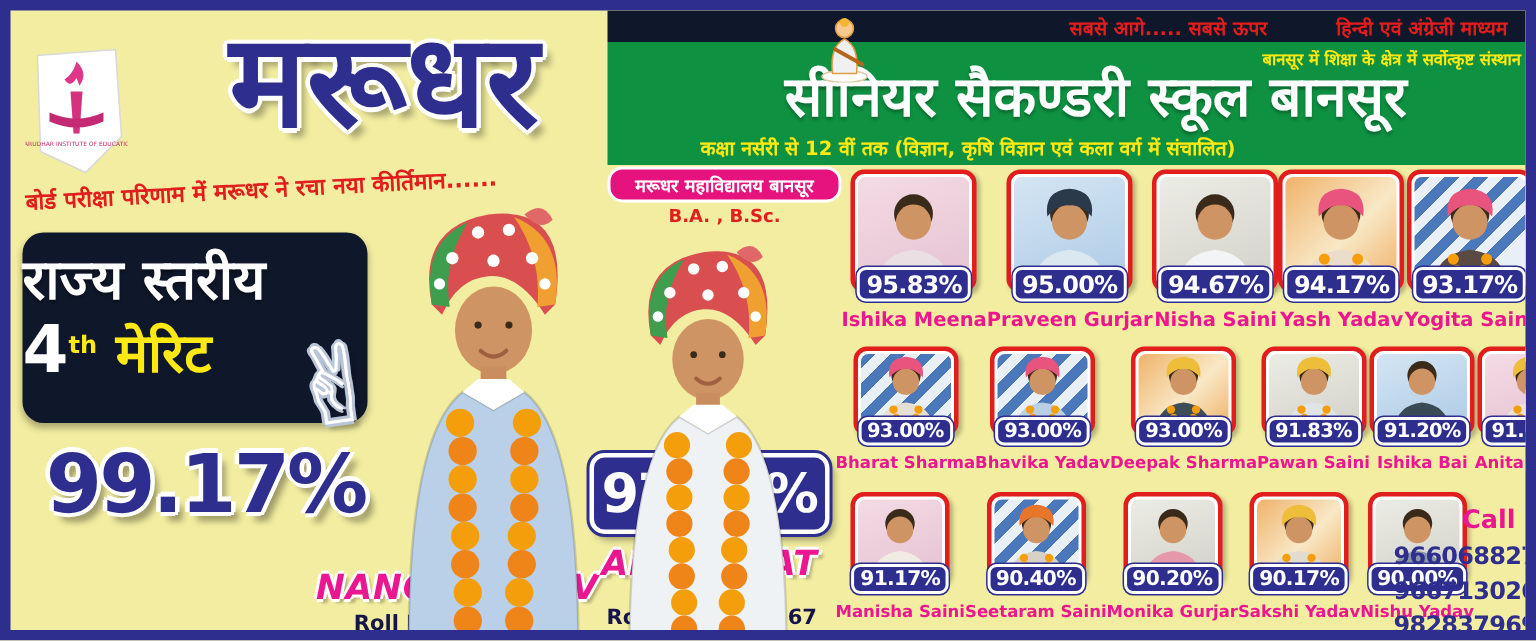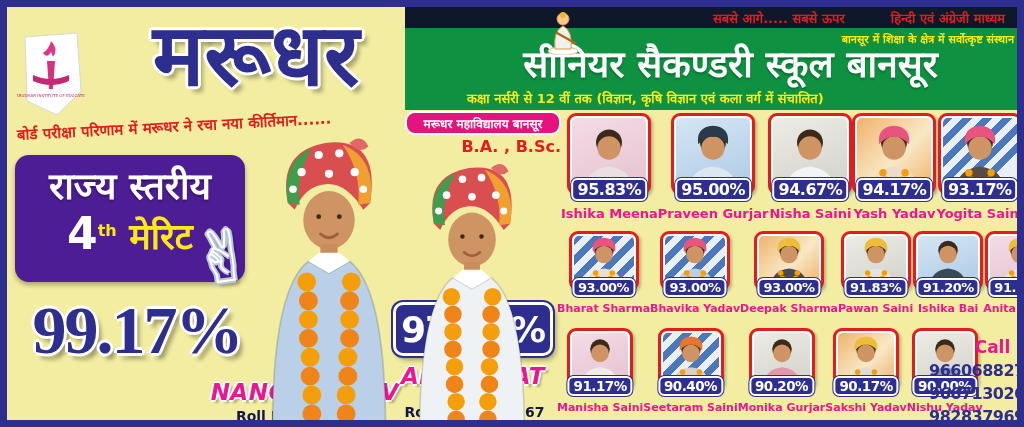--- a/index.html
+++ b/index.html
@@ -15,49 +15,49 @@
   .green-band .class-line{position:absolute;bottom:3px;left:62px;color:#ffe913;font-weight:700;font-size:13px;white-space:nowrap;}
   .saraswati{position:absolute;left:538px;top:2px;width:36px;height:46px;z-index:3;}
 
   
   .logo{position:absolute;left:10px;top:24px;width:68px;height:88px;}
   .brand-title{position:absolute;left:84px;top:0px;width:330px;text-align:center;font-size:86px;font-weight:900;color:#2e2e8f;line-height:1.12;
     text-shadow:-3px 0 #fff,3px 0 #fff,0 -3px #fff,0 3px #fff,-2px -2px #fff,2px -2px #fff,-2px 2px #fff,2px 2px #fff,5px 6px 4px rgba(0,0,0,.3);}
   .headline{position:absolute;left:10px;top:117px;width:410px;color:#e11d1d;font-weight:900;font-size:15px;transform:rotate(-3deg);transform-origin:left center;white-space:nowrap;}
 
   
-  .merit{position:absolute;left:8px;top:148px;width:230px;height:127px;background:#4c1d95;border-radius:14px;box-shadow:0 3px 5px rgba(0,0,0,.3);text-align:center;color:#fff;}
+  .merit{position:absolute;left:8px;top:148px;width:230px;height:127px;background:#0f172a;border-radius:14px;box-shadow:0 3px 5px rgba(0,0,0,.3);text-align:left;color:#fff;}
   .merit .l1{margin-top:12px;font-size:37px;font-weight:900;line-height:1.1;text-shadow:0 2px 2px rgba(0,0,0,.3);}
   .merit .l2{margin-top:2px;font-weight:900;color:#ffe913;font-size:36px;line-height:1.1;}
   .merit .l2 .rank{color:#ffffff;font-size:44px;}
   .merit .l2 sup{font-size:16px;vertical-align:super;}
 
   .vhand{position:absolute;left:186px;top:208px;font-size:72px;color:#fff;transform:rotate(-8deg);z-index:5;
     text-shadow:-2px 0 #b9c6d8,2px 0 #b9c6d8,0 -2px #b9c6d8,0 2px #b9c6d8,3px 4px 3px rgba(0,0,0,.25);}
 
-  .pct-99{position:absolute;left:6px;top:284px;width:248px;text-align:center;font-size:68px;font-weight:900;color:#2e2e8f;letter-spacing:-2px;
-    text-shadow:-3px 0 #fff,3px 0 #fff,0 -3px #fff,0 3px #fff,-2px -2px #fff,2px 2px #fff,5px 6px 4px rgba(0,0,0,.35);font-family:Liberation Serif, serif;}
+  .pct-99{position:absolute;left:6px;top:284px;width:248px;text-align:center;font-size:54px;font-weight:900;color:#2e2e8f;letter-spacing:-2px;
+    text-shadow:-3px 0 #fff,3px 0 #fff,0 -3px #fff,0 3px #fff,-2px -2px #fff,2px 2px #fff,5px 6px 4px rgba(0,0,0,.35);}
 
   .topper-name{position:absolute;text-align:center;font-weight:900;font-size:23px;color:#ec1690;font-style:italic;letter-spacing:.5px;white-space:nowrap;
     text-shadow:-2px 0 #fff,2px 0 #fff,0 -2px #fff,0 2px #fff,3px 3px 2px rgba(0,0,0,.25);}
   .topper-roll{position:absolute;text-align:center;font-weight:800;font-size:14px;color:#15154a;white-space:nowrap;}
   .name-1{left:198px;top:372px;width:200px;}
   .roll-1{left:214px;top:401px;width:170px;}
   .name-2{left:386px;top:356px;width:160px;}
   .roll-2{left:390px;top:397px;width:155px;}
   .pct-97{position:absolute;left:386px;top:295px;width:160px;height:54px;background:#2e2e8f;border:3px solid #fff;border-radius:10px;box-sizing:border-box;
     box-shadow:0 0 0 2px #2e2e8f,3px 4px 5px rgba(0,0,0,.35);color:#fff;font-weight:900;font-size:36px;display:flex;align-items:center;justify-content:center;letter-spacing:-1px;}
 
   .topper-fig{position:absolute;z-index:2;}
   .fig-1{left:236px;top:124px;width:172px;height:300px;}
   .fig-2{left:382px;top:150px;width:166px;height:278px;}
 
   .college-box{position:absolute;left:398px;top:104px;width:156px;height:24px;background:#e6127e;border:2px solid #fff;border-radius:10px;box-sizing:border-box;
     color:#fff;font-weight:900;font-size:12px;display:flex;align-items:center;justify-content:center;white-space:nowrap;z-index:4;}
-  .college-courses{position:absolute;left:398px;top:130px;width:156px;text-align:right;color:#e11d1d;font-weight:900;font-size:16px;z-index:4;}
+  .college-courses{position:absolute;left:398px;top:130px;width:156px;text-align:center;color:#e11d1d;font-weight:900;font-size:12px;z-index:4;}
 
   
   .srow{position:absolute;display:flex;justify-content:space-between;}
   .row1{left:554px;top:106px;width:460px;}
   .row2{left:550px;top:224px;width:466px;}
   .row3{left:550px;top:321px;width:374px;}
   .card{display:flex;flex-direction:column;align-items:center;}
   .frame{position:relative;background:#fff;border:3px solid #e11d1d;border-radius:9px;padding:2px;box-sizing:border-box;box-shadow:2px 2px 3px rgba(0,0,0,.25);}
   .row1 .frame{width:84px;height:82px;}
   .row2 .frame{width:70px;height:60px;}

